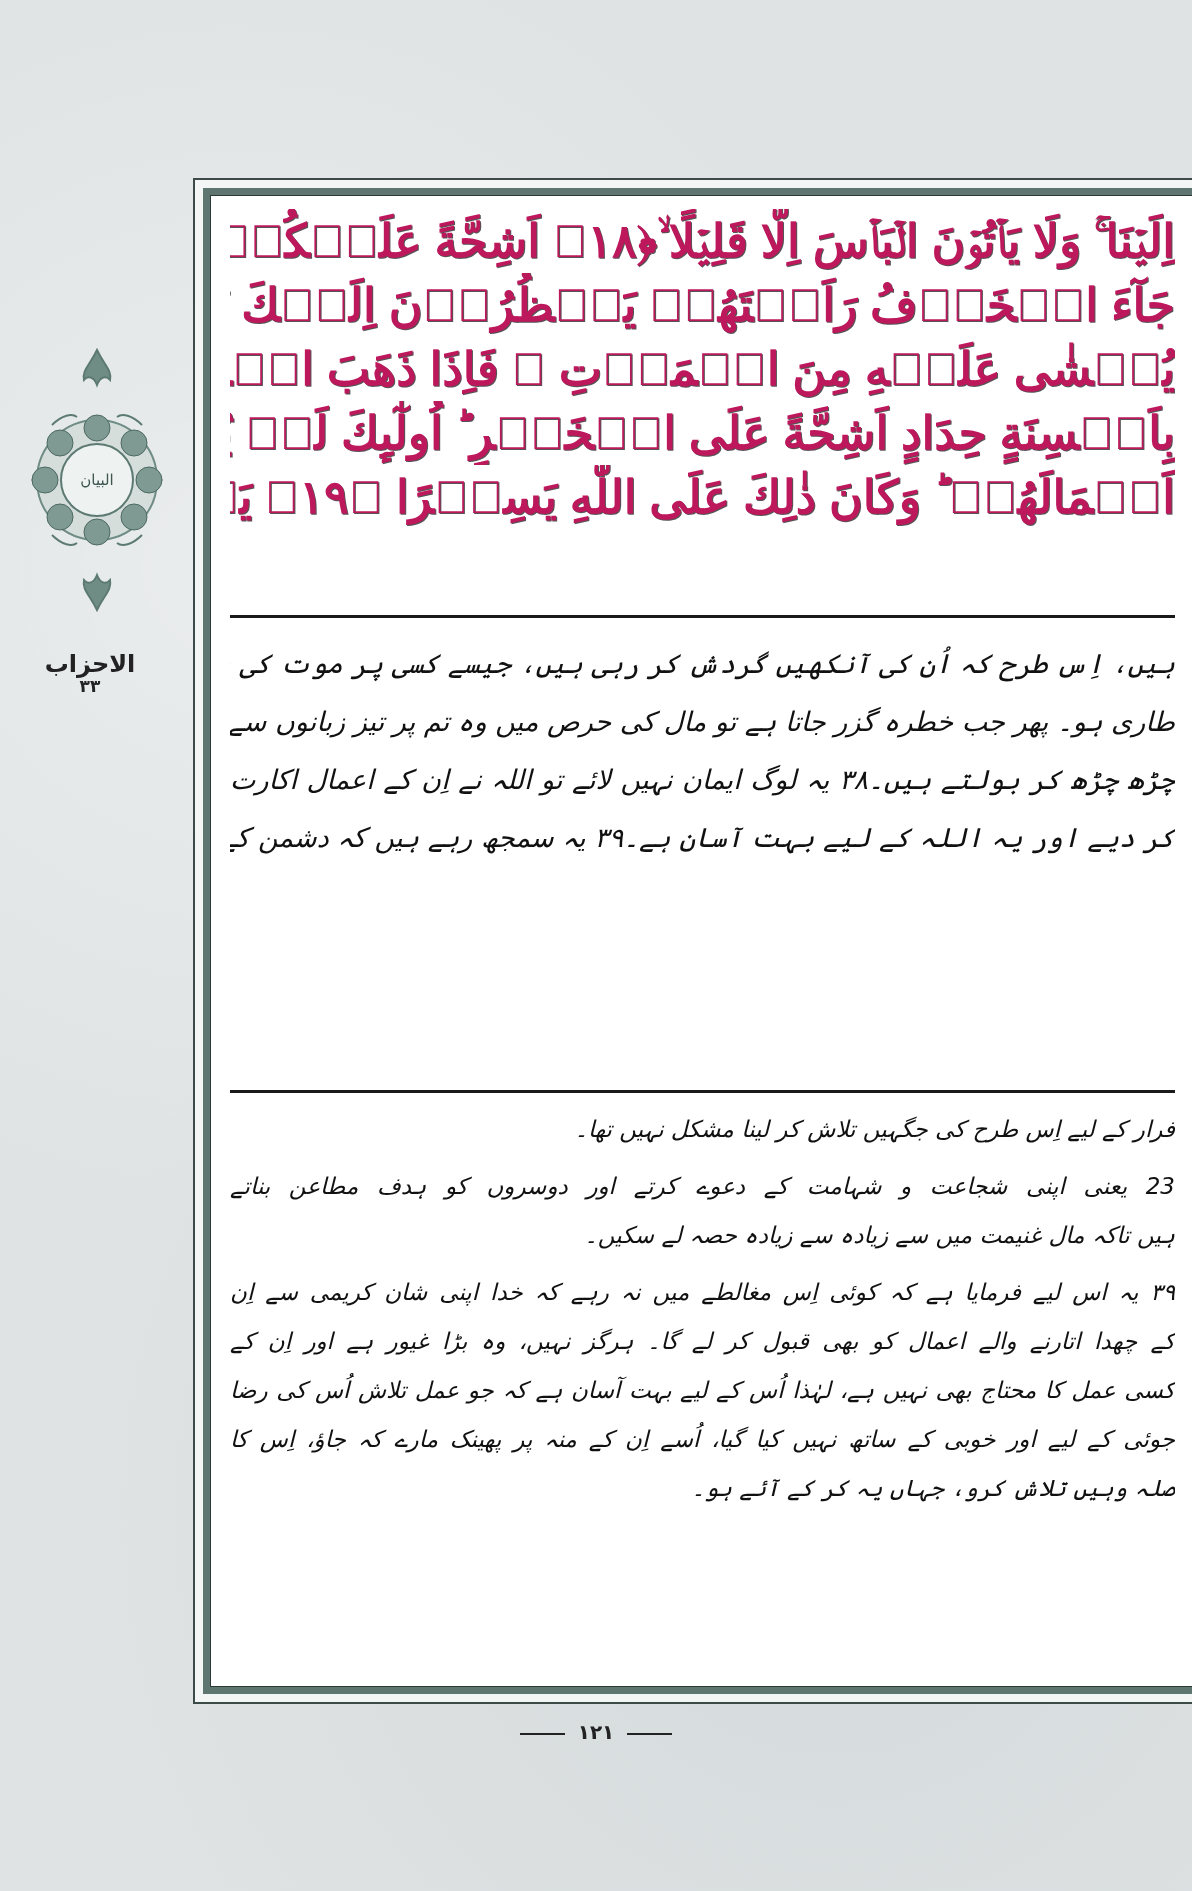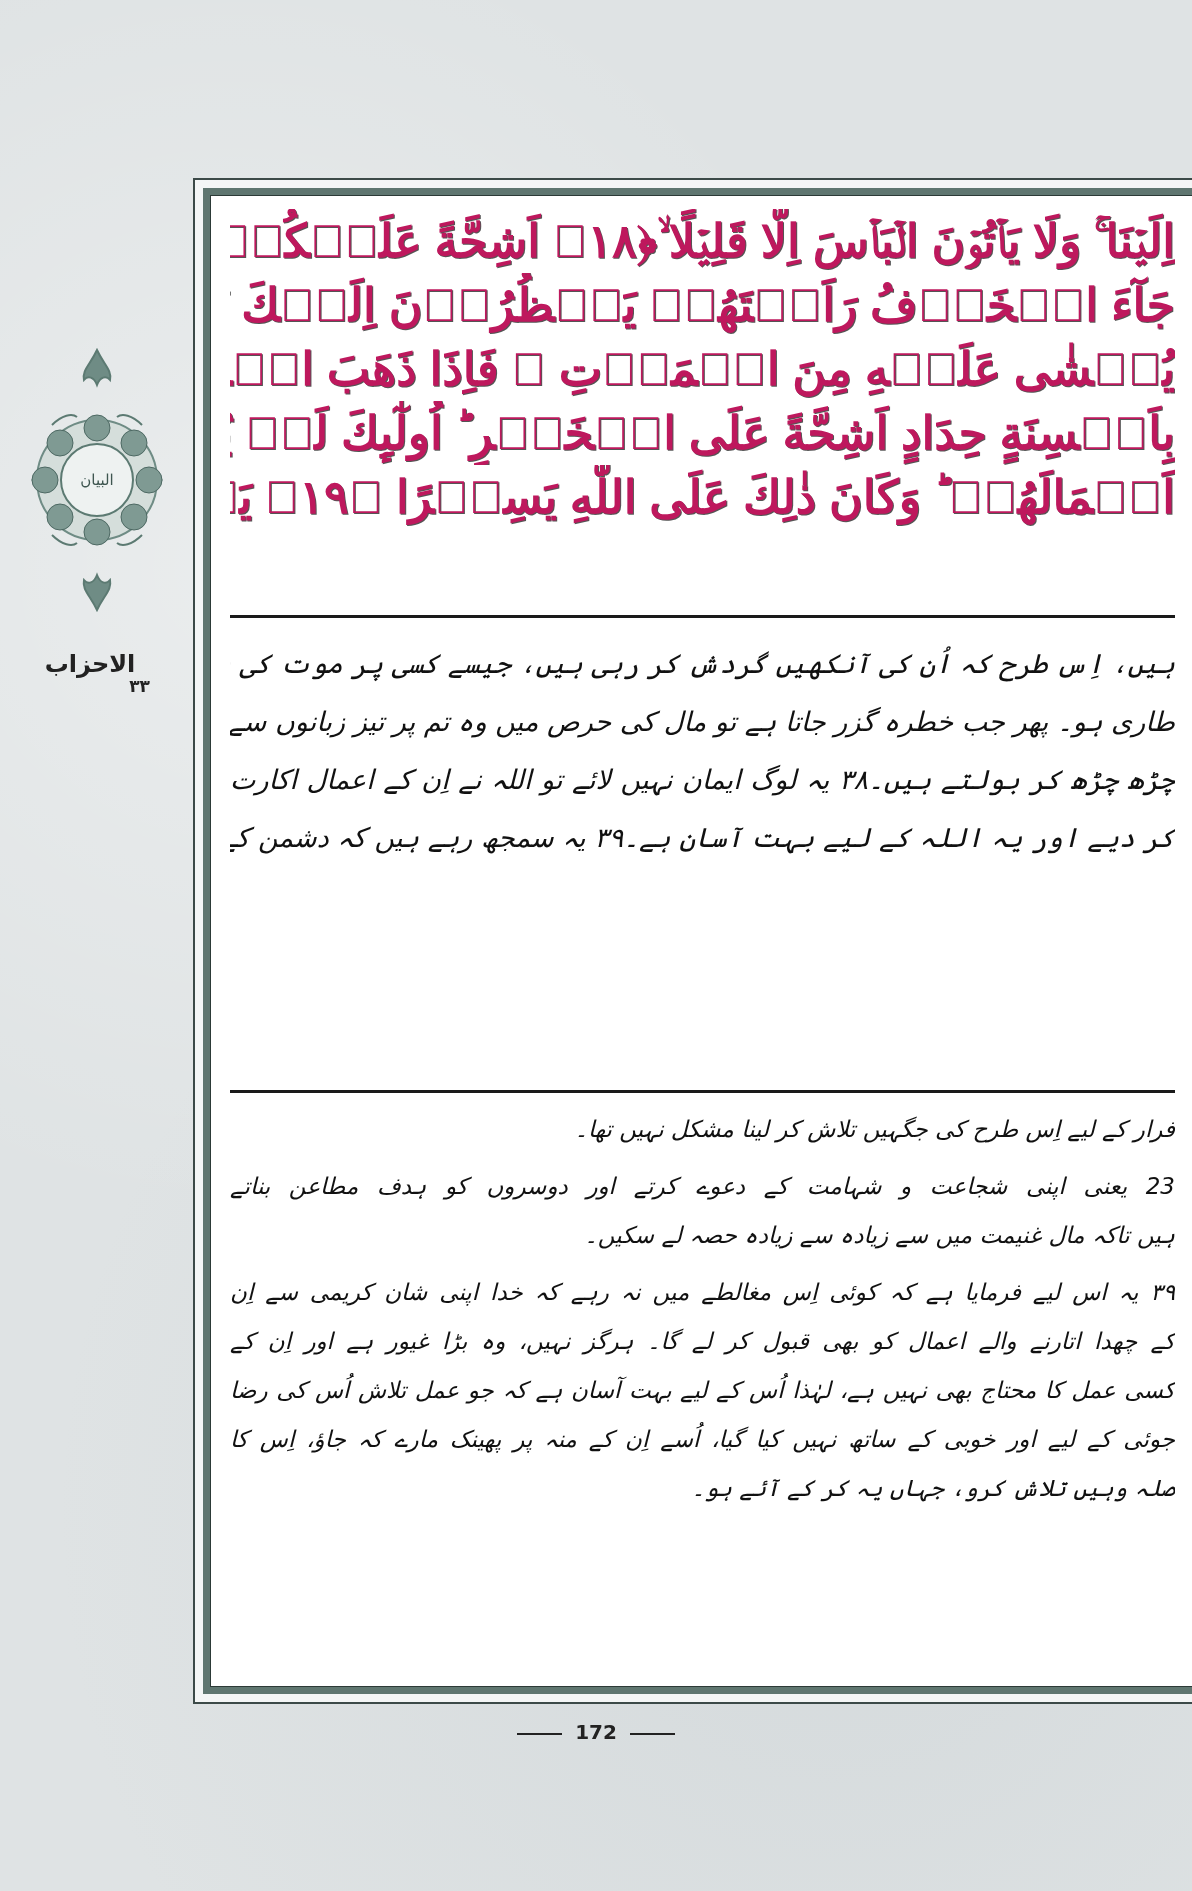--- a/index.html
+++ b/index.html
@@ -48,21 +48,21 @@
   .ornament { position:absolute; left:22px; top:345px; width:150px; height:270px; }
   .ornament-label {
     position:absolute; left:0; width:150px; top:126px; text-align:center;
     font-family:"DejaVu Serif", serif; font-size:15px; color:#3e5650; direction:rtl;
   }
   .surah-name {
     position:absolute; left:30px; top:650px; width:120px; text-align:center;
     font-family:"DejaVu Sans", sans-serif; font-size:24px; font-weight:bold; color:#222; direction:rtl;
   }
   .surah-number {
-    position:absolute; left:30px; top:676px; width:120px; text-align:right;
+    position:absolute; left:30px; top:676px; width:120px; text-align:center;
     font-family:"DejaVu Sans", sans-serif; font-size:17px; font-weight:bold; color:#222; direction:rtl;
   }
   .page-number-wrap {
     position:absolute; left:0; width:1192px; top:1720px; text-align:center;
     font-family:"DejaVu Sans", sans-serif; font-size:20px; font-weight:bold; color:#222;
   }
   .page-number-wrap .dash { display:inline-block; width:45px; height:2px; background:#222; vertical-align:middle; margin:0 6px; }
 </style>
 </head>
 <body>
@@ -131,15 +131,15 @@
         <div class="note-line just">جوئی کے لیے اور خوبی کے ساتھ نہیں کیا گیا، اُسے اِن کے منہ پر پھینک مارے کہ جاؤ، اِس کا</div>
         <div class="note-line">صلہ وہیں تلاش کرو، جہاں یہ کر کے آئے ہو۔</div>
       </div>
 
     </div>
   </div>
 </div>
 
 <div class="page-number-wrap">
   <span class="dash"></span>
-  <span>172</span>
+  <span>۱۲۱</span>
   <span class="dash"></span>
 </div>
 
 </body></html>

